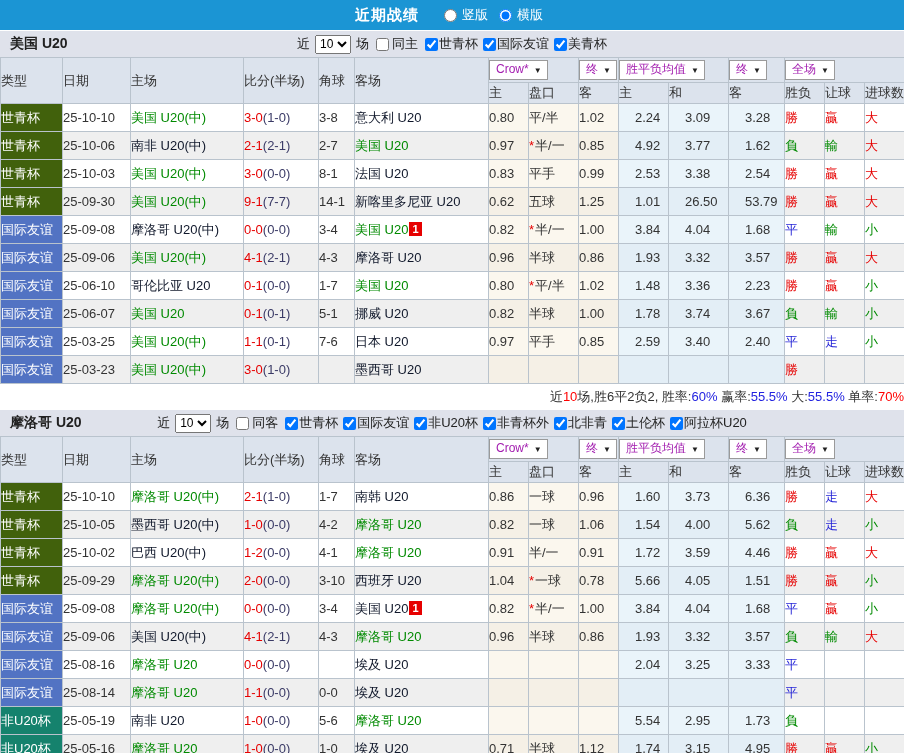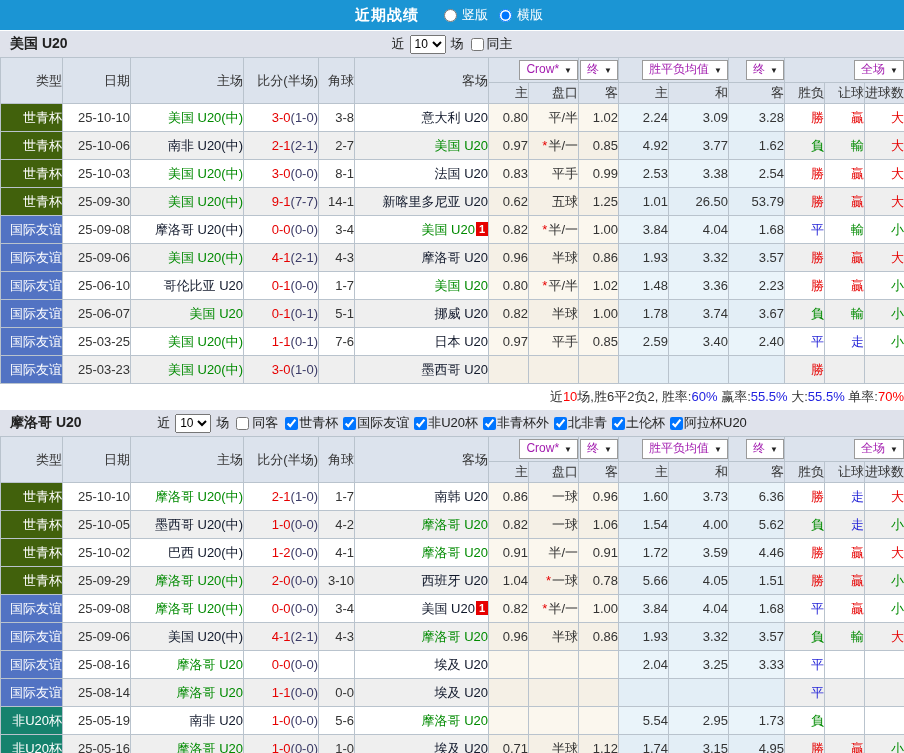--- a/index.html
+++ b/index.html
@@ -13,21 +13,21 @@
 
   
   .section-head{height:26px;background:var(--section_bg,#dfe2eb);position:relative;display:flex;align-items:center;justify-content:center;border-top:1px solid #fff;font-size:13px;}
   .team-title{position:absolute;left:10px;font-weight:bold;font-size:14px;color:#222;}
   .filters{display:flex;align-items:center;gap:2px;white-space:nowrap;}
   .filters select{font-size:12px;height:19px;margin:0 3px;}
   .filters input[type=checkbox]{margin:0 1px 0 5px;vertical-align:middle;}
   .filters .lbl{color:#222;}
 
   
-  table{width:904px;border-collapse:collapse;table-layout:fixed;text-align:right;font-size:13px;}
+  table{width:904px;border-collapse:collapse;table-layout:fixed;text-align:left;font-size:13px;}
   th,td{border:1px solid var(--border,#b9c3cd);height:27px;padding:0;overflow:hidden;white-space:nowrap;}
   thead th{background:var(--header_bg,#dce3ed);font-weight:normal;color:#333;}
   tr.hrow1 th{height:24px;}
   tr.hrow2 th{height:20px;}
   .drop{display:inline-block;background:#fff;border:1px solid #9a9a9a;padding:1px 5px 1px 6px;font-size:12px;line-height:15px;color:#a21caf;cursor:default;}
   .drop .arrow::after{content:"▼";font-size:8px;margin-left:5px;color:#222;}
 
   tr.even td{background:var(--row_alt,#efefef);}
   td.type{color:#fff;font-size:13px;}
   td.type.t-wc,tr.even td.type.t-wc{background:var(--type_worldcup,#41610c);}
@@ -65,20 +65,21 @@
 </div>
 
 <div class="section-head">
   <span class="team-title">美国 U20</span>
   <span class="filters">
     <span class="lbl">近</span>
     <select><option>10</option></select>
     <span class="lbl">场</span>
     <input type="checkbox" style="">
     <span class="lbl">同主</span>
+    <span><input type="checkbox" checked="" style=""><span class="lbl">世青杯</span><input type="checkbox" checked="" style=""><span class="lbl">国际友谊</span><input type="checkbox" checked="" style=""><span class="lbl">美青杯</span></span>
   </span>
 </div>
 
 <table>
   <colgroup>
     <col style="width:62px">
       <col style="width:68px">
       <col style="width:113px">
       <col style="width:75px">
       <col style="width:36px">

